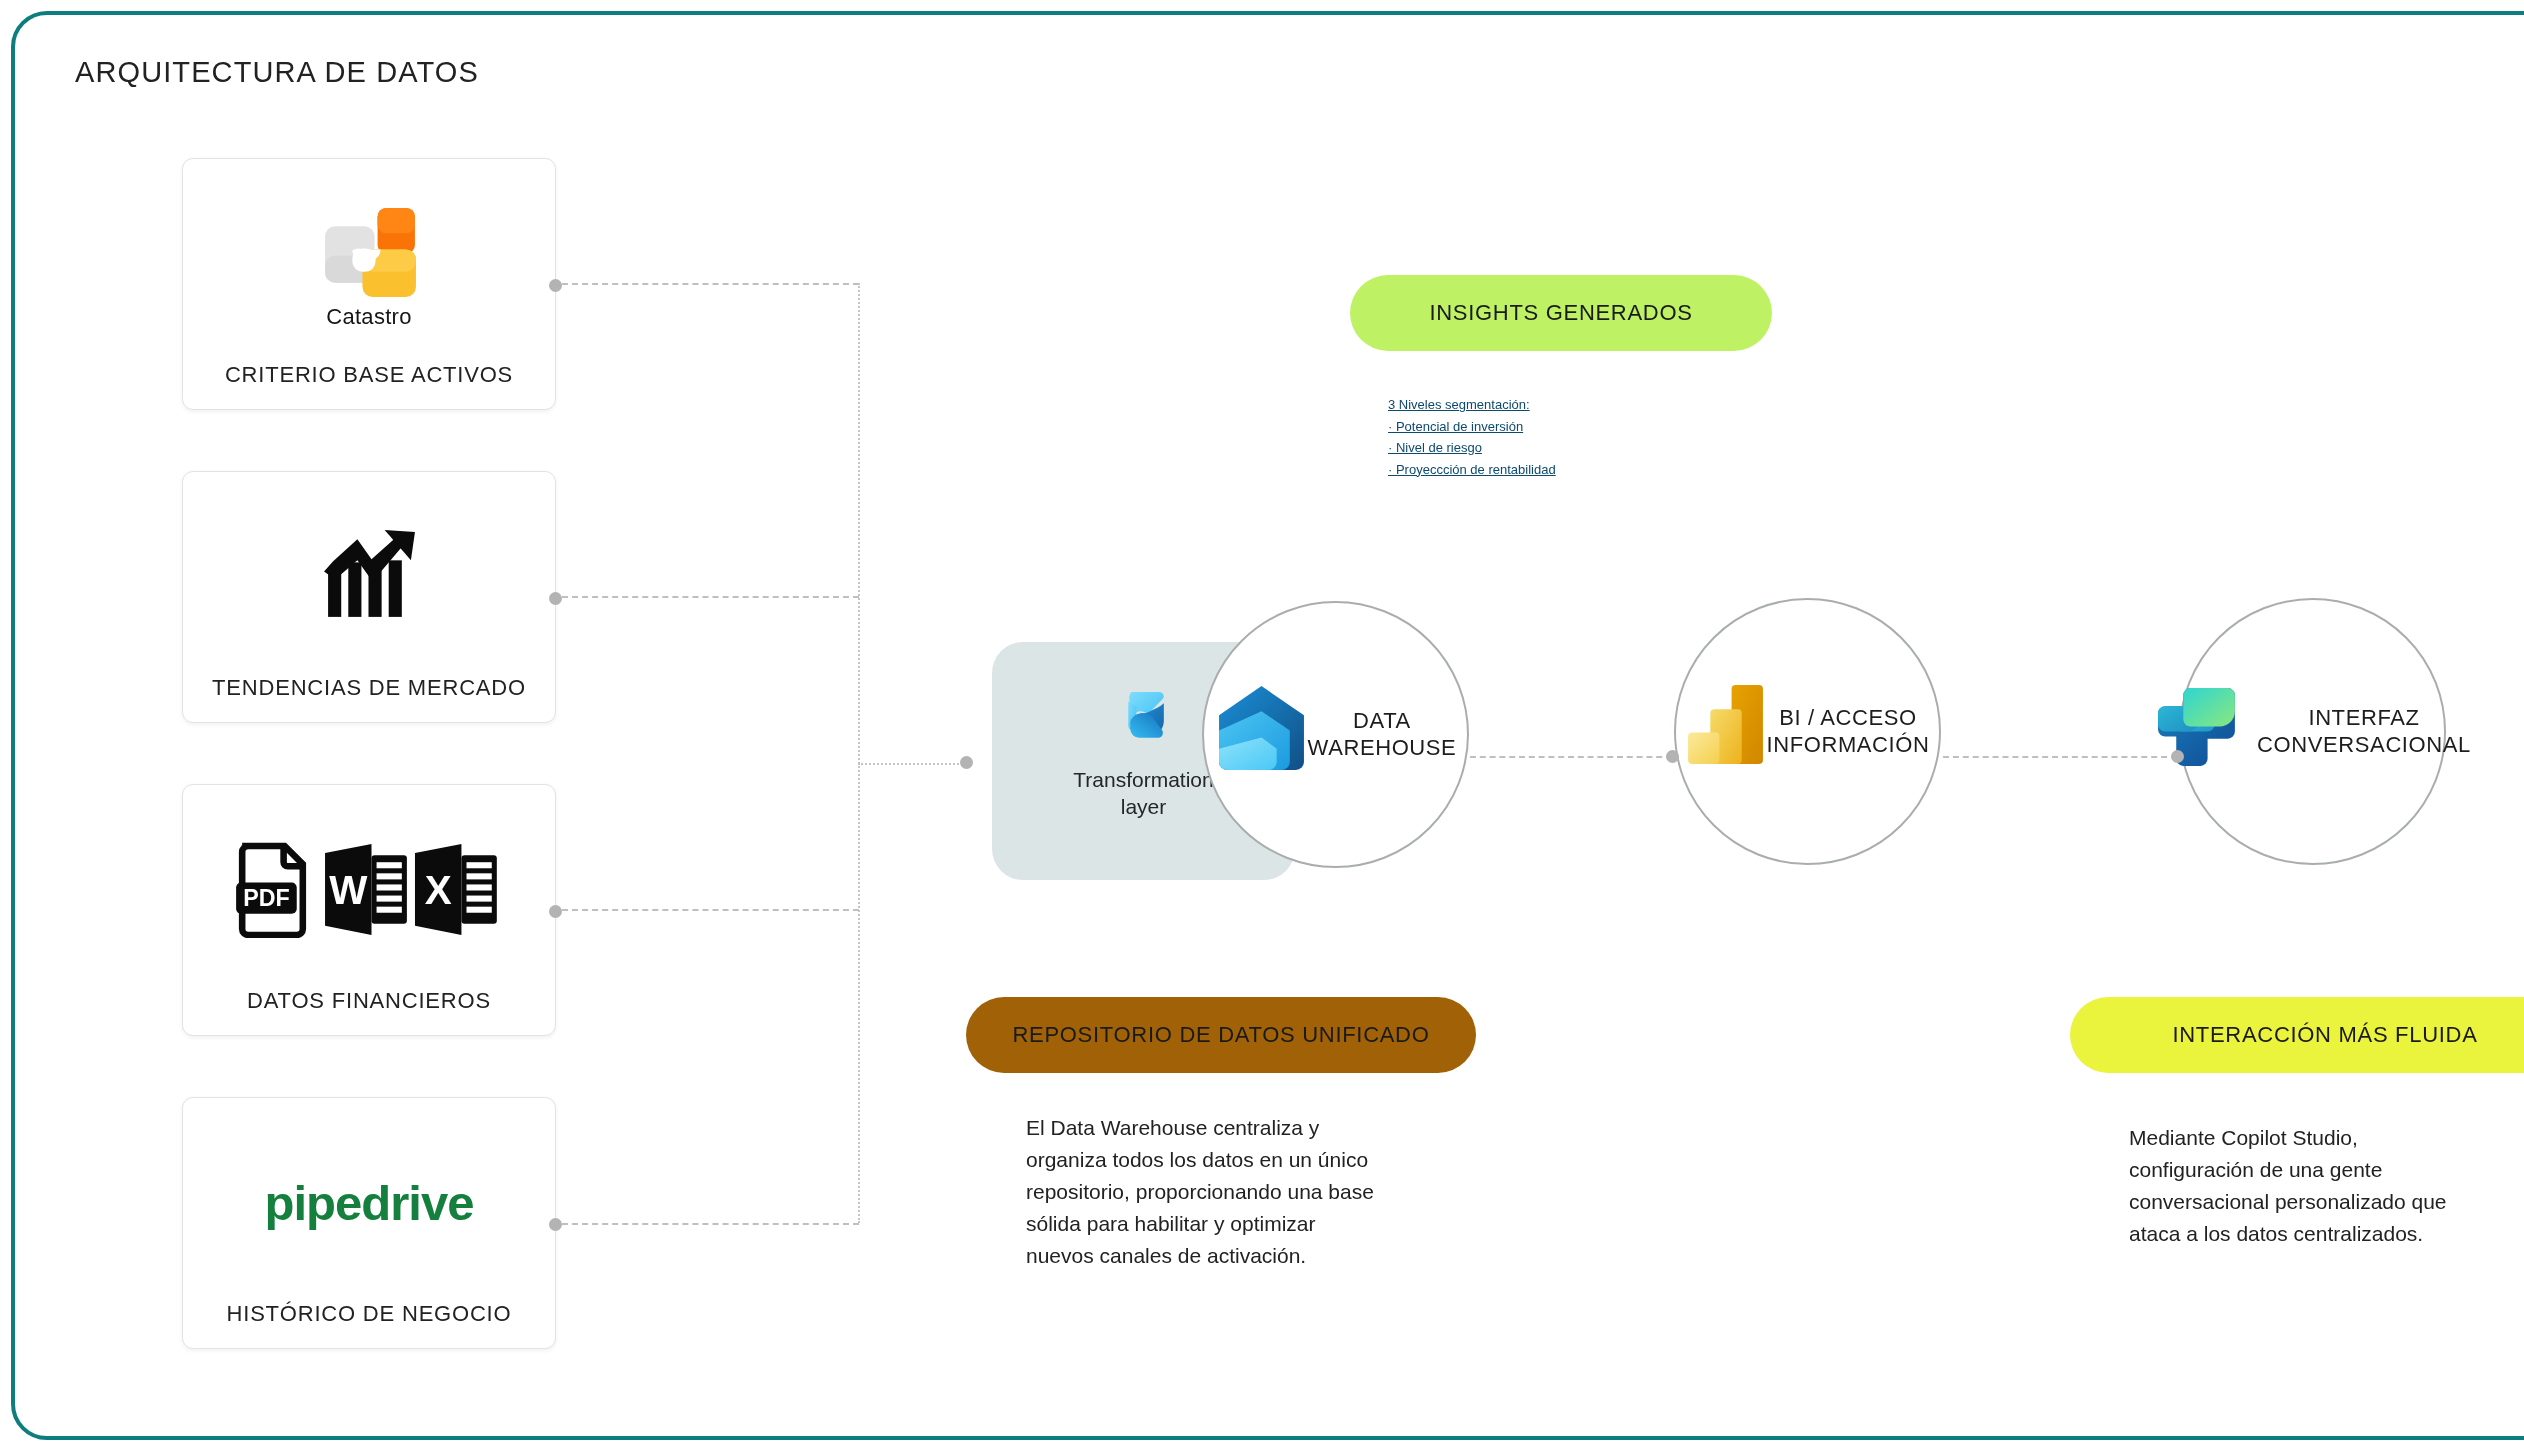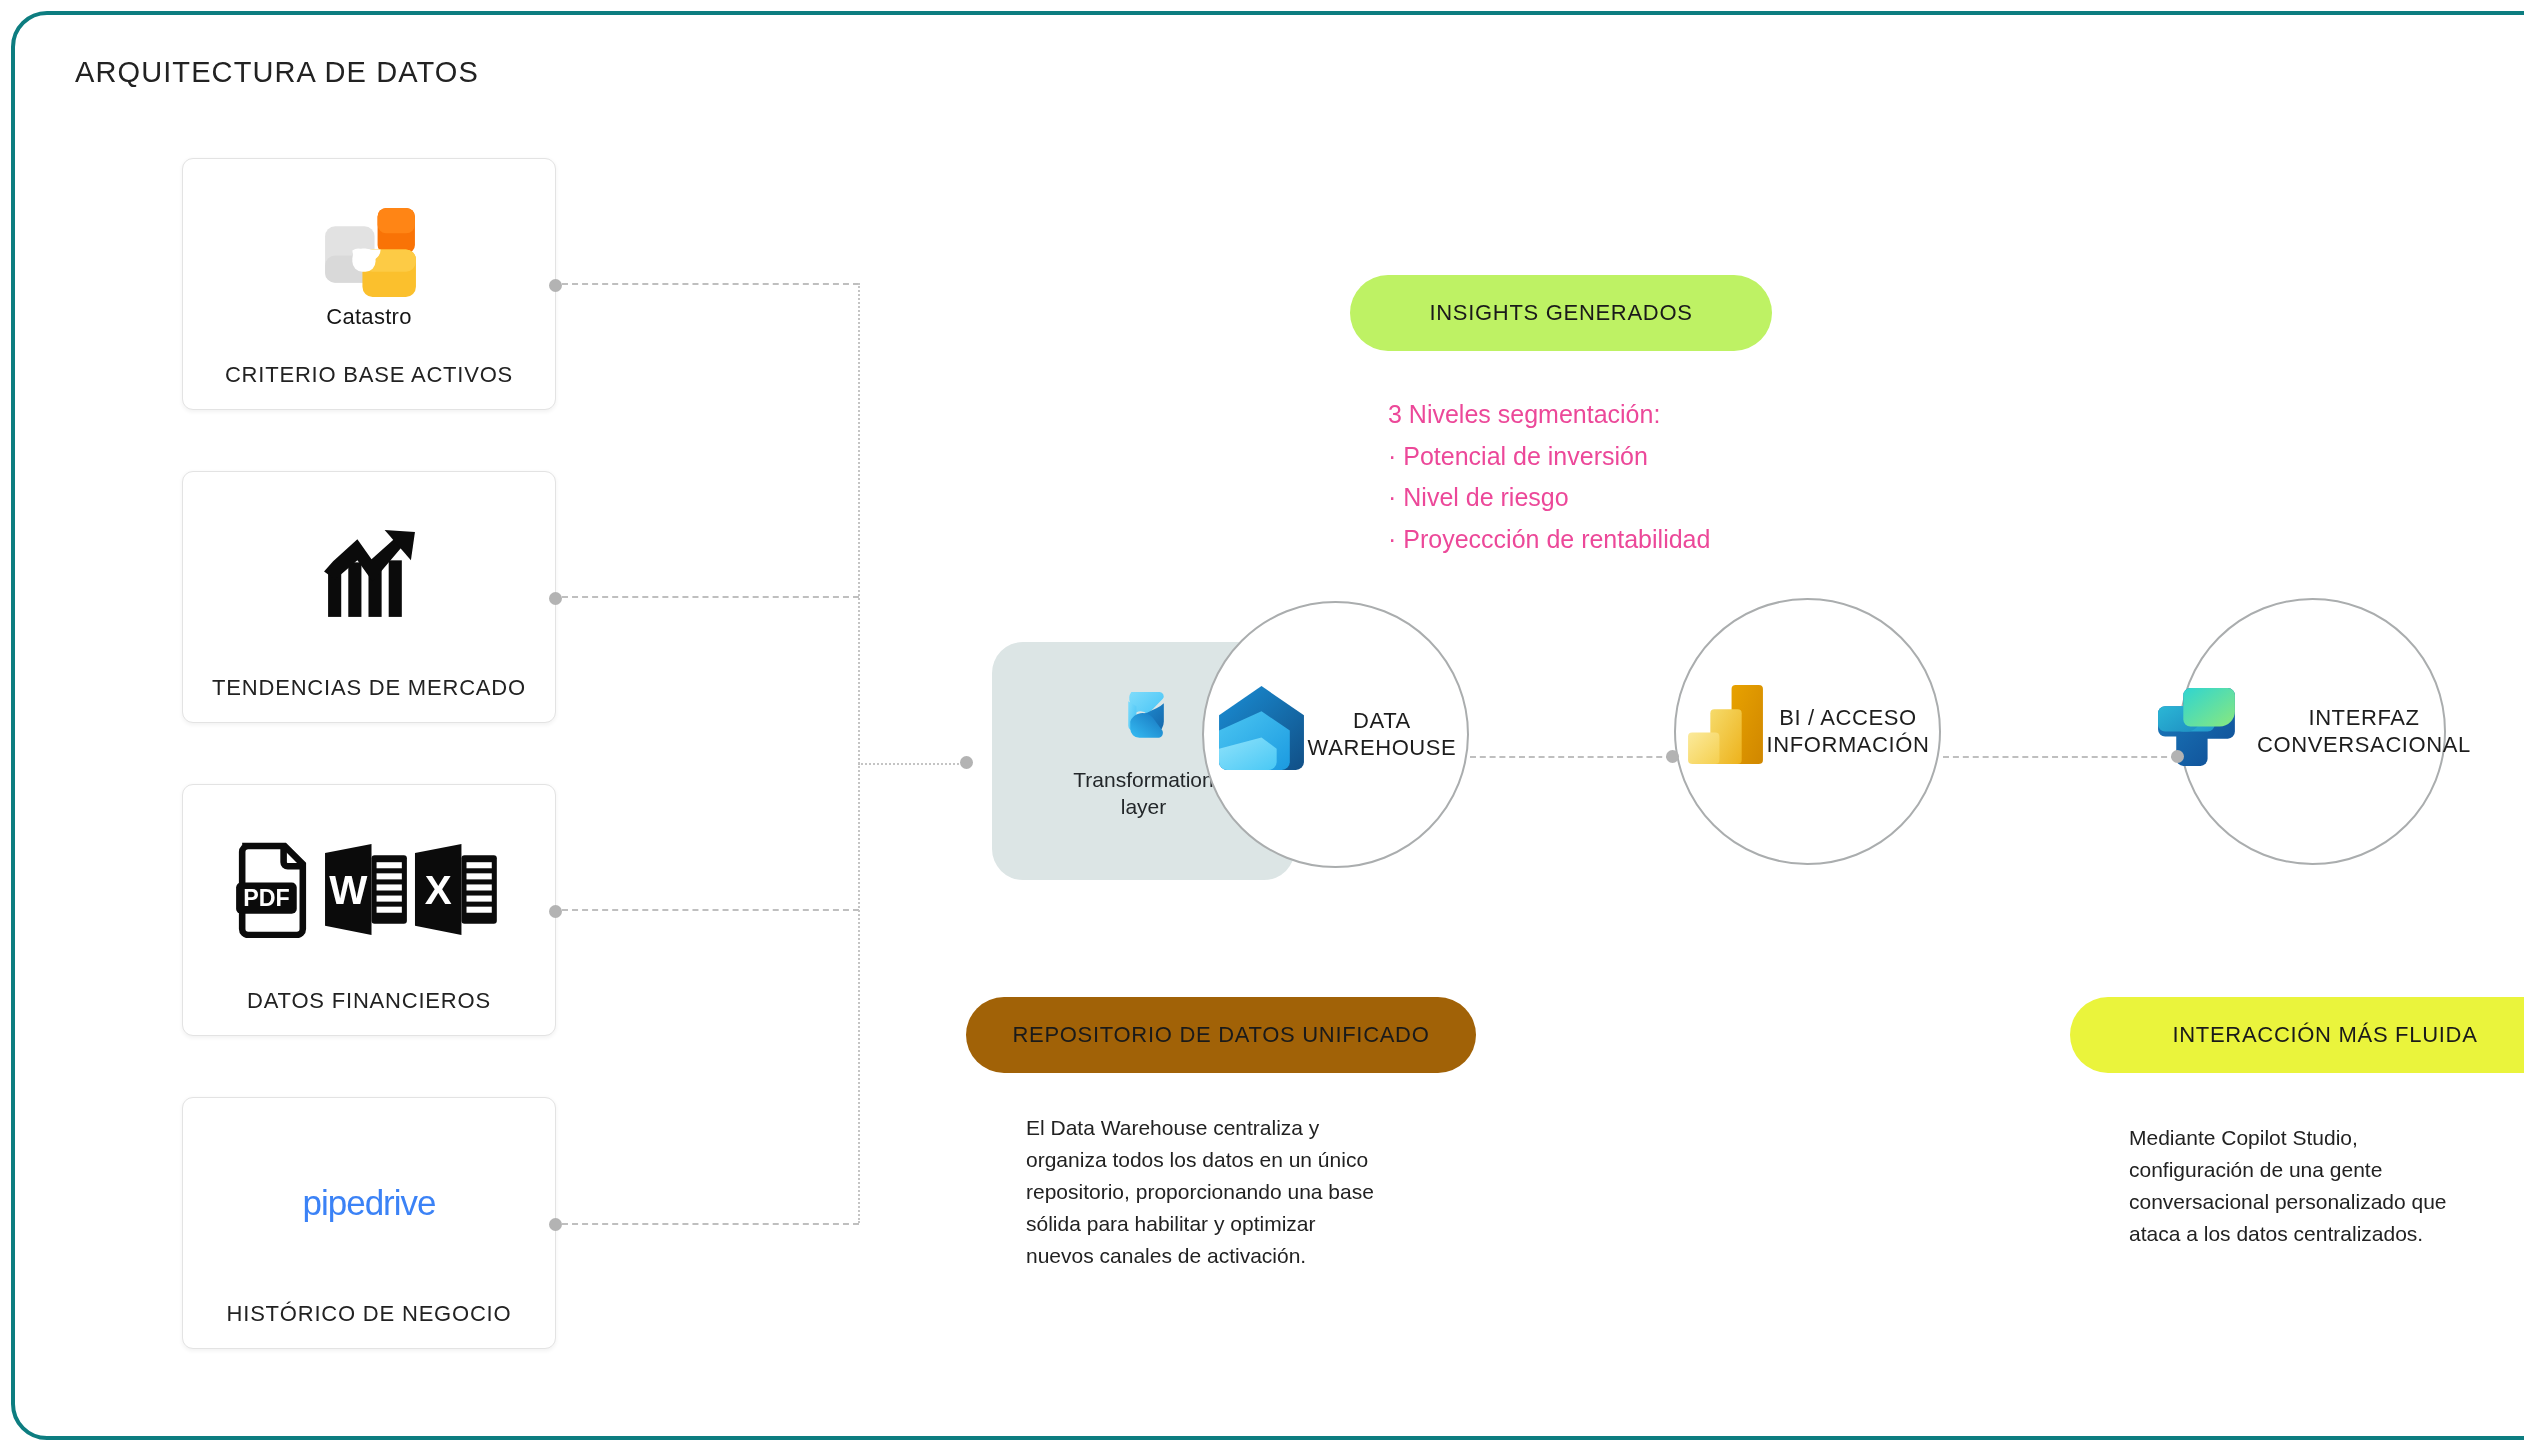--- a/index.html
+++ b/index.html
@@ -104,32 +104,32 @@
   }
 
   
   .textblock{
     position:absolute;
     font-size:21px;line-height:1.52;color:#222;
     white-space:pre-line;
     margin-left:36px;
   }
   .insight-list{
-    position:absolute;font-size:25px;line-height:1.66;color:#ec4899;
+    position:absolute;font-size:13px;line-height:1.66;color:#0c4a6e;text-decoration:underline;
   }
   .insight-list .li{white-space:nowrap;}
 
   
   svg{display:block;}
   .catastro-wrap{display:flex;flex-direction:column;align-items:center;}
   .catastro-word{
     font-size:22px;color:#161616;margin-top:4px;letter-spacing:0.3px;
   }
   .pipedrive-word{
-    font-size:35px;font-weight:400;color:#3b82f6;letter-spacing:-1px;
+    font-size:49px;font-weight:700;color:#15803d;letter-spacing:-1px;
   }
 </style>
 </head>
 <body>
 
 <div id="canvas">
 
   <div class="frame"></div>
 
   <div class="page-title">ARQUITECTURA DE DATOS</div>

